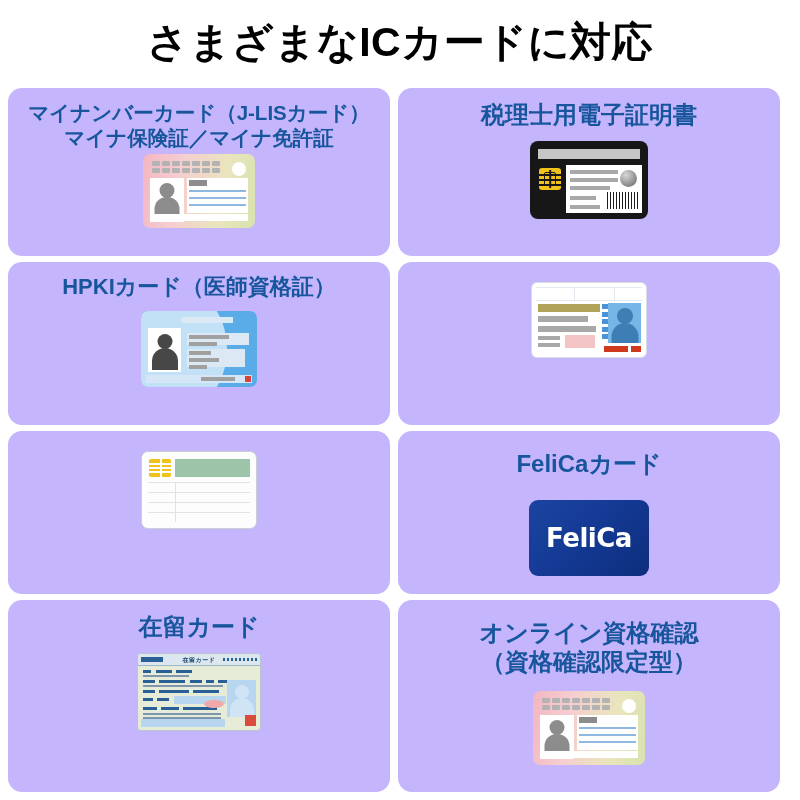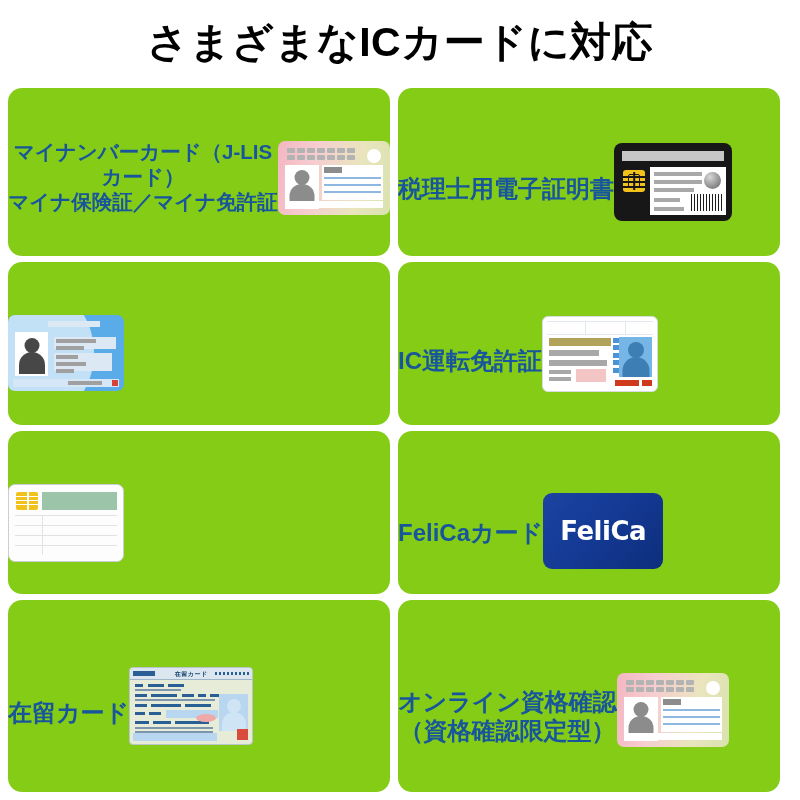--- a/index.html
+++ b/index.html
@@ -27,43 +27,43 @@
     position:absolute;
     left:8px; top:88px;
     width:772px; height:702px;
     display:grid;
     grid-template-columns:1fr 1fr;
     grid-template-rows:168px 163px 163px 192px;
     gap:6px 8px;
   }
 
   .cell{
-    background:#84cc16;
+    background:#c4b5fd;
     border-radius:14px;
     display:flex;
-    flex-direction:row;
+    flex-direction:column;
     align-items:center;
     box-sizing:border-box;
     padding-top:12px;
     overflow:hidden;
   }
   .cell.tall{padding-top:18px;}
 
   .cell-title{
     color:#17559c;
     font-weight:bold;
     text-align:center;
     line-height:1.22;
     letter-spacing:0px;
     font-size:22px;
     white-space:pre-line;
     margin-bottom:4px;
   }
   .cell-title.small{font-size:20.5px;}
-  .cell-title.big{font-size:24px;margin-top:26px;}
+  .cell-title.big{font-size:24px;}
 
   .art{
     position:relative;
     flex:0 0 auto;
   }
 
   
   .mynum{
     width:112px;height:74px;border-radius:7px;
     background:linear-gradient(100deg,#f3b6c2 0%,#f6cdd0 32%,#e9e5bd 70%,#d9e2ae 100%);
@@ -217,20 +217,21 @@
             <div class="bar" style="top:31px;width:26px"></div>
             <div class="bar" style="top:40px;width:30px"></div>
             <div class="ball"></div>
             <div class="bcode"></div>
           </div>
         </div>
       </div>
     </div>
 
     <div class="cell">
+      <div class="cell-title">HPKIカード（医師資格証）</div>
       <div class="art" style="margin-top:6px">
         <div class="hpki">
           <div class="swoosh"></div>
           <div class="wline" style="left:40px;top:6px;width:52px;"></div>
           <div class="photo">
             <div class="head"></div>
               <div class="body"></div>
           </div>
           <div class="wline" style="left:46px;top:22px;width:62px;height:12px;"></div>
           <div class="bar" style="left:48px;top:24px;width:40px"></div>
@@ -240,21 +241,20 @@
           <div class="bar" style="left:48px;top:47px;width:30px"></div>
           <div class="bar" style="left:48px;top:54px;width:18px"></div>
           <div class="footer"></div>
           <div class="bar" style="left:60px;bottom:6px;width:34px"></div>
           <div class="redsq"></div>
         </div>
       </div>
     </div>
 
     <div class="cell">
-      <div class="cell-title big">IC運転免許証</div>
       <div class="art" style="margin-top:8px">
         <div class="iclic">
           <div class="grid-l">
             <i style="left:0;right:0;top:0;height:1px"></i>
             <i style="left:0;right:0;top:13px;height:1px"></i>
             <i style="left:38px;top:0;bottom:0;width:1px"></i>
             <i style="left:78px;top:0;bottom:0;width:1px"></i>
           </div>
           <div class="gold"></div>
           <div class="gb" style="left:6px;top:33px;width:50px;height:6px"></div>

